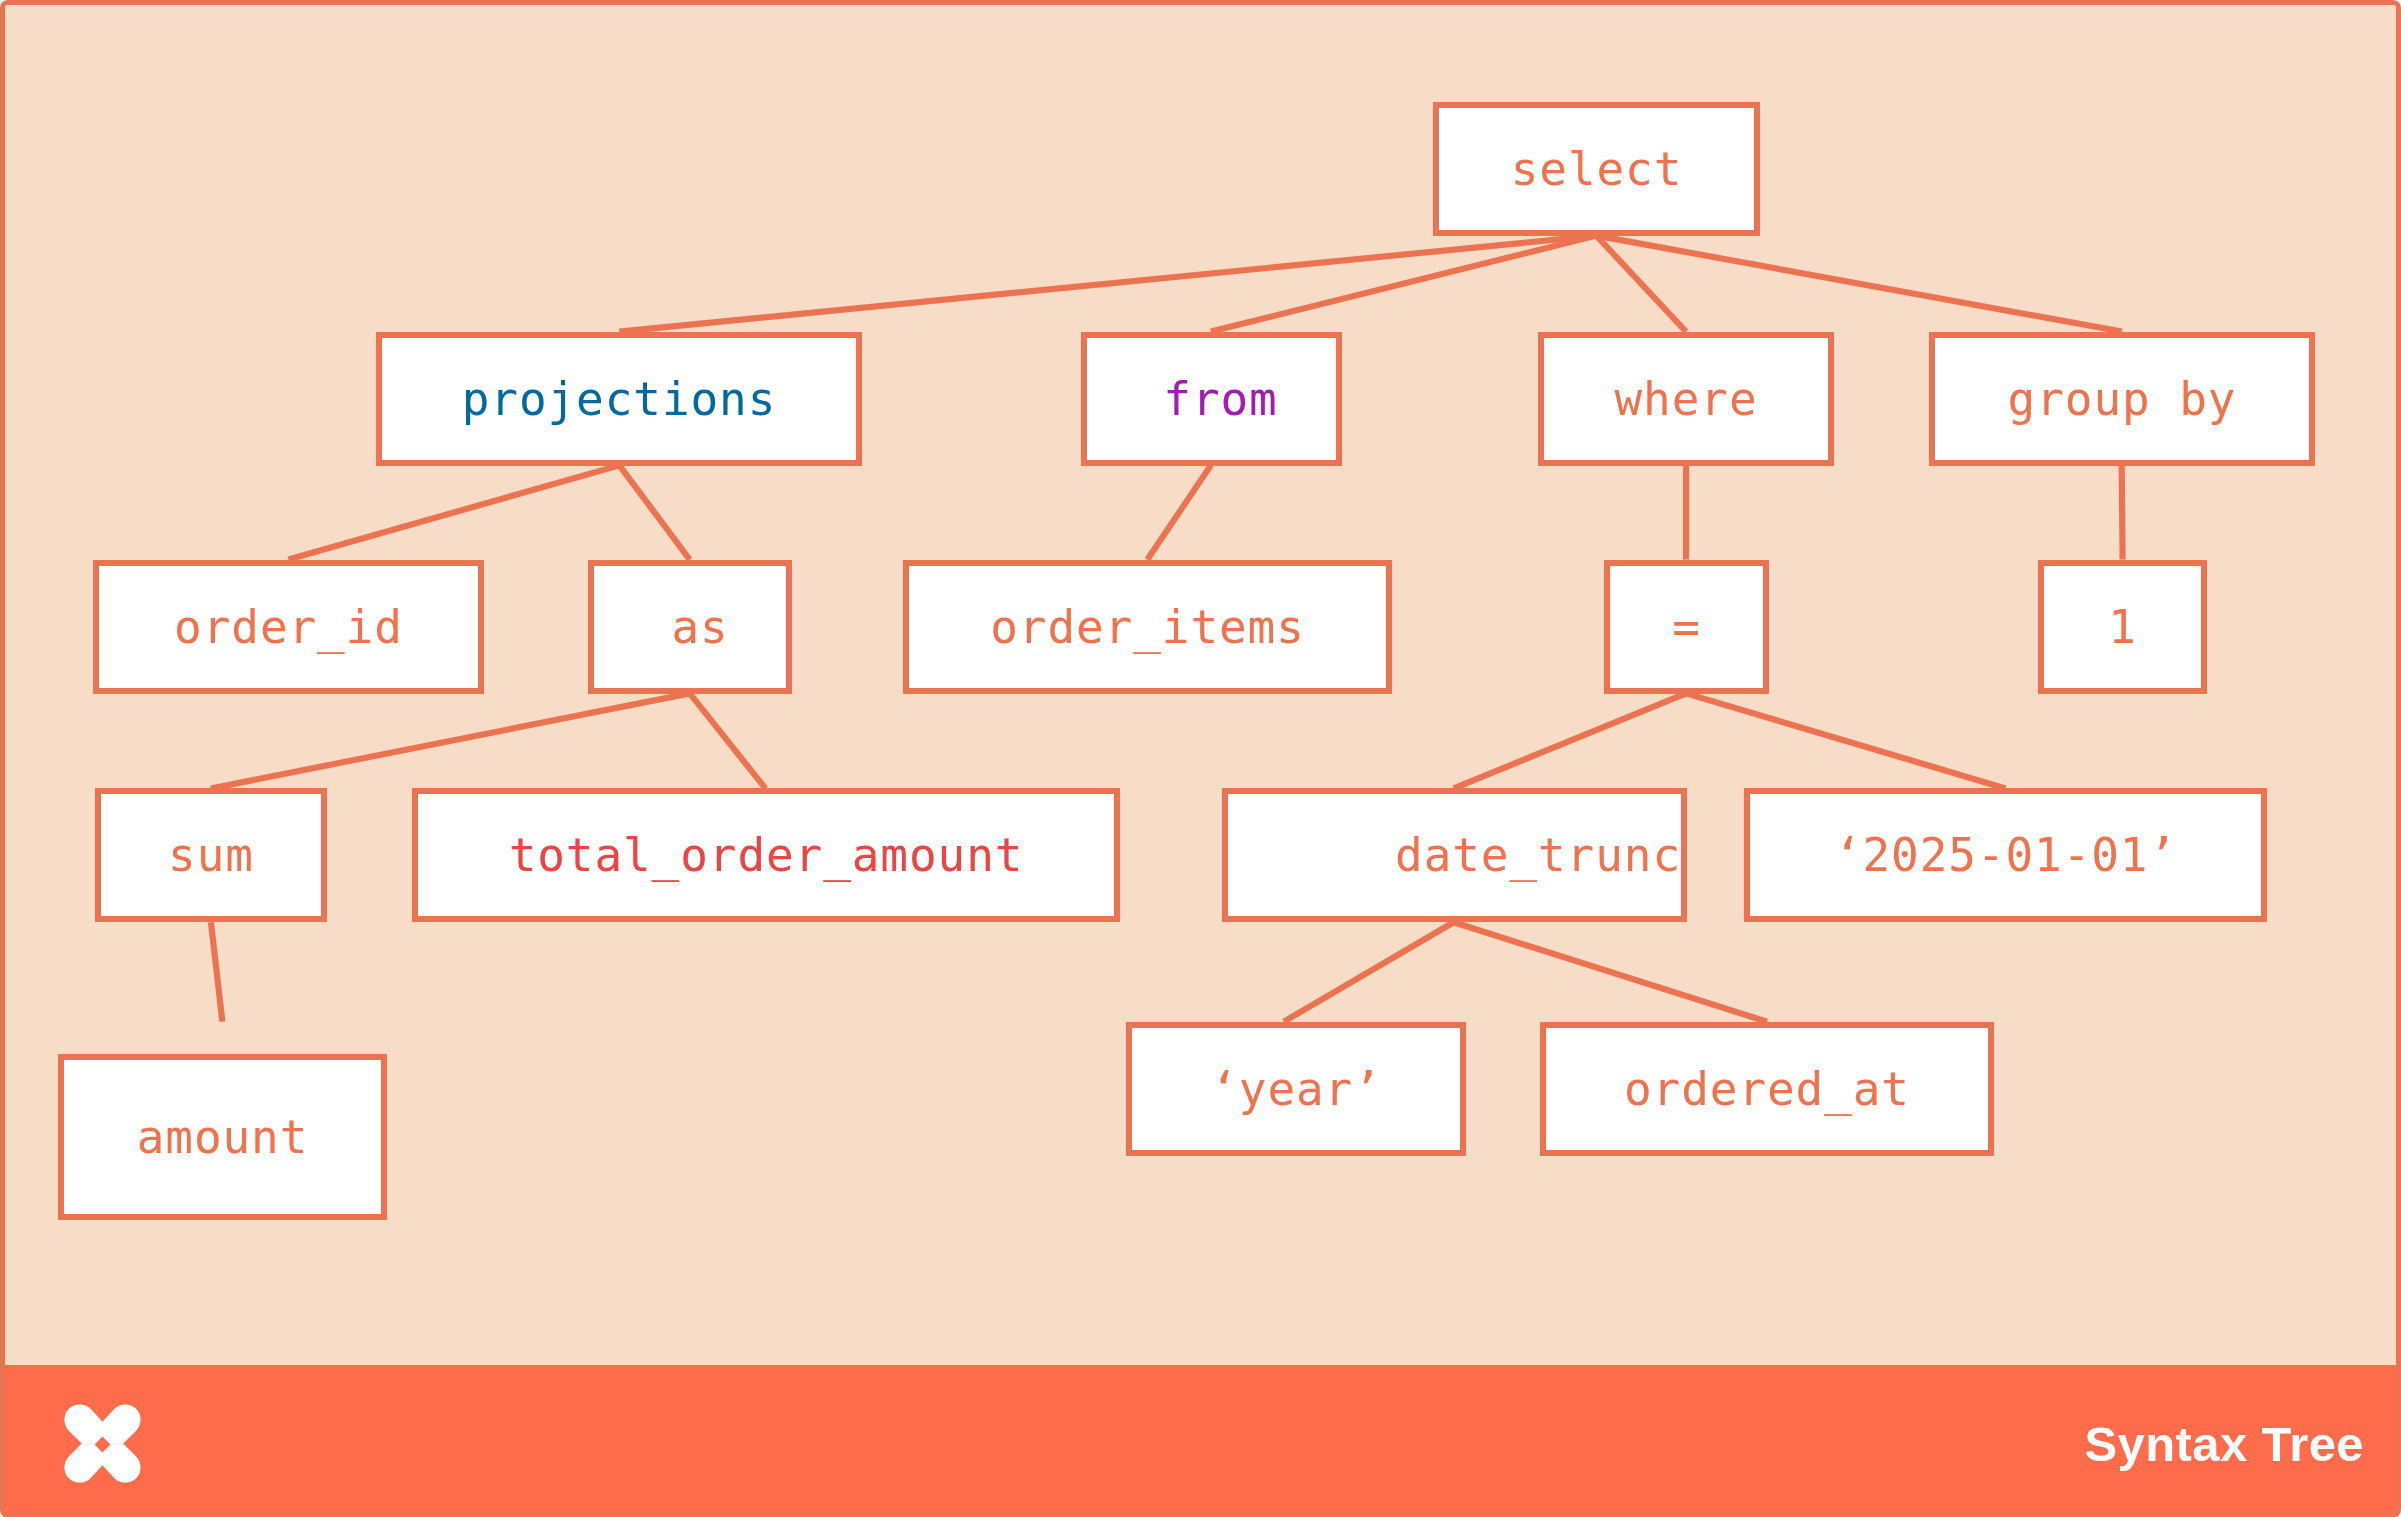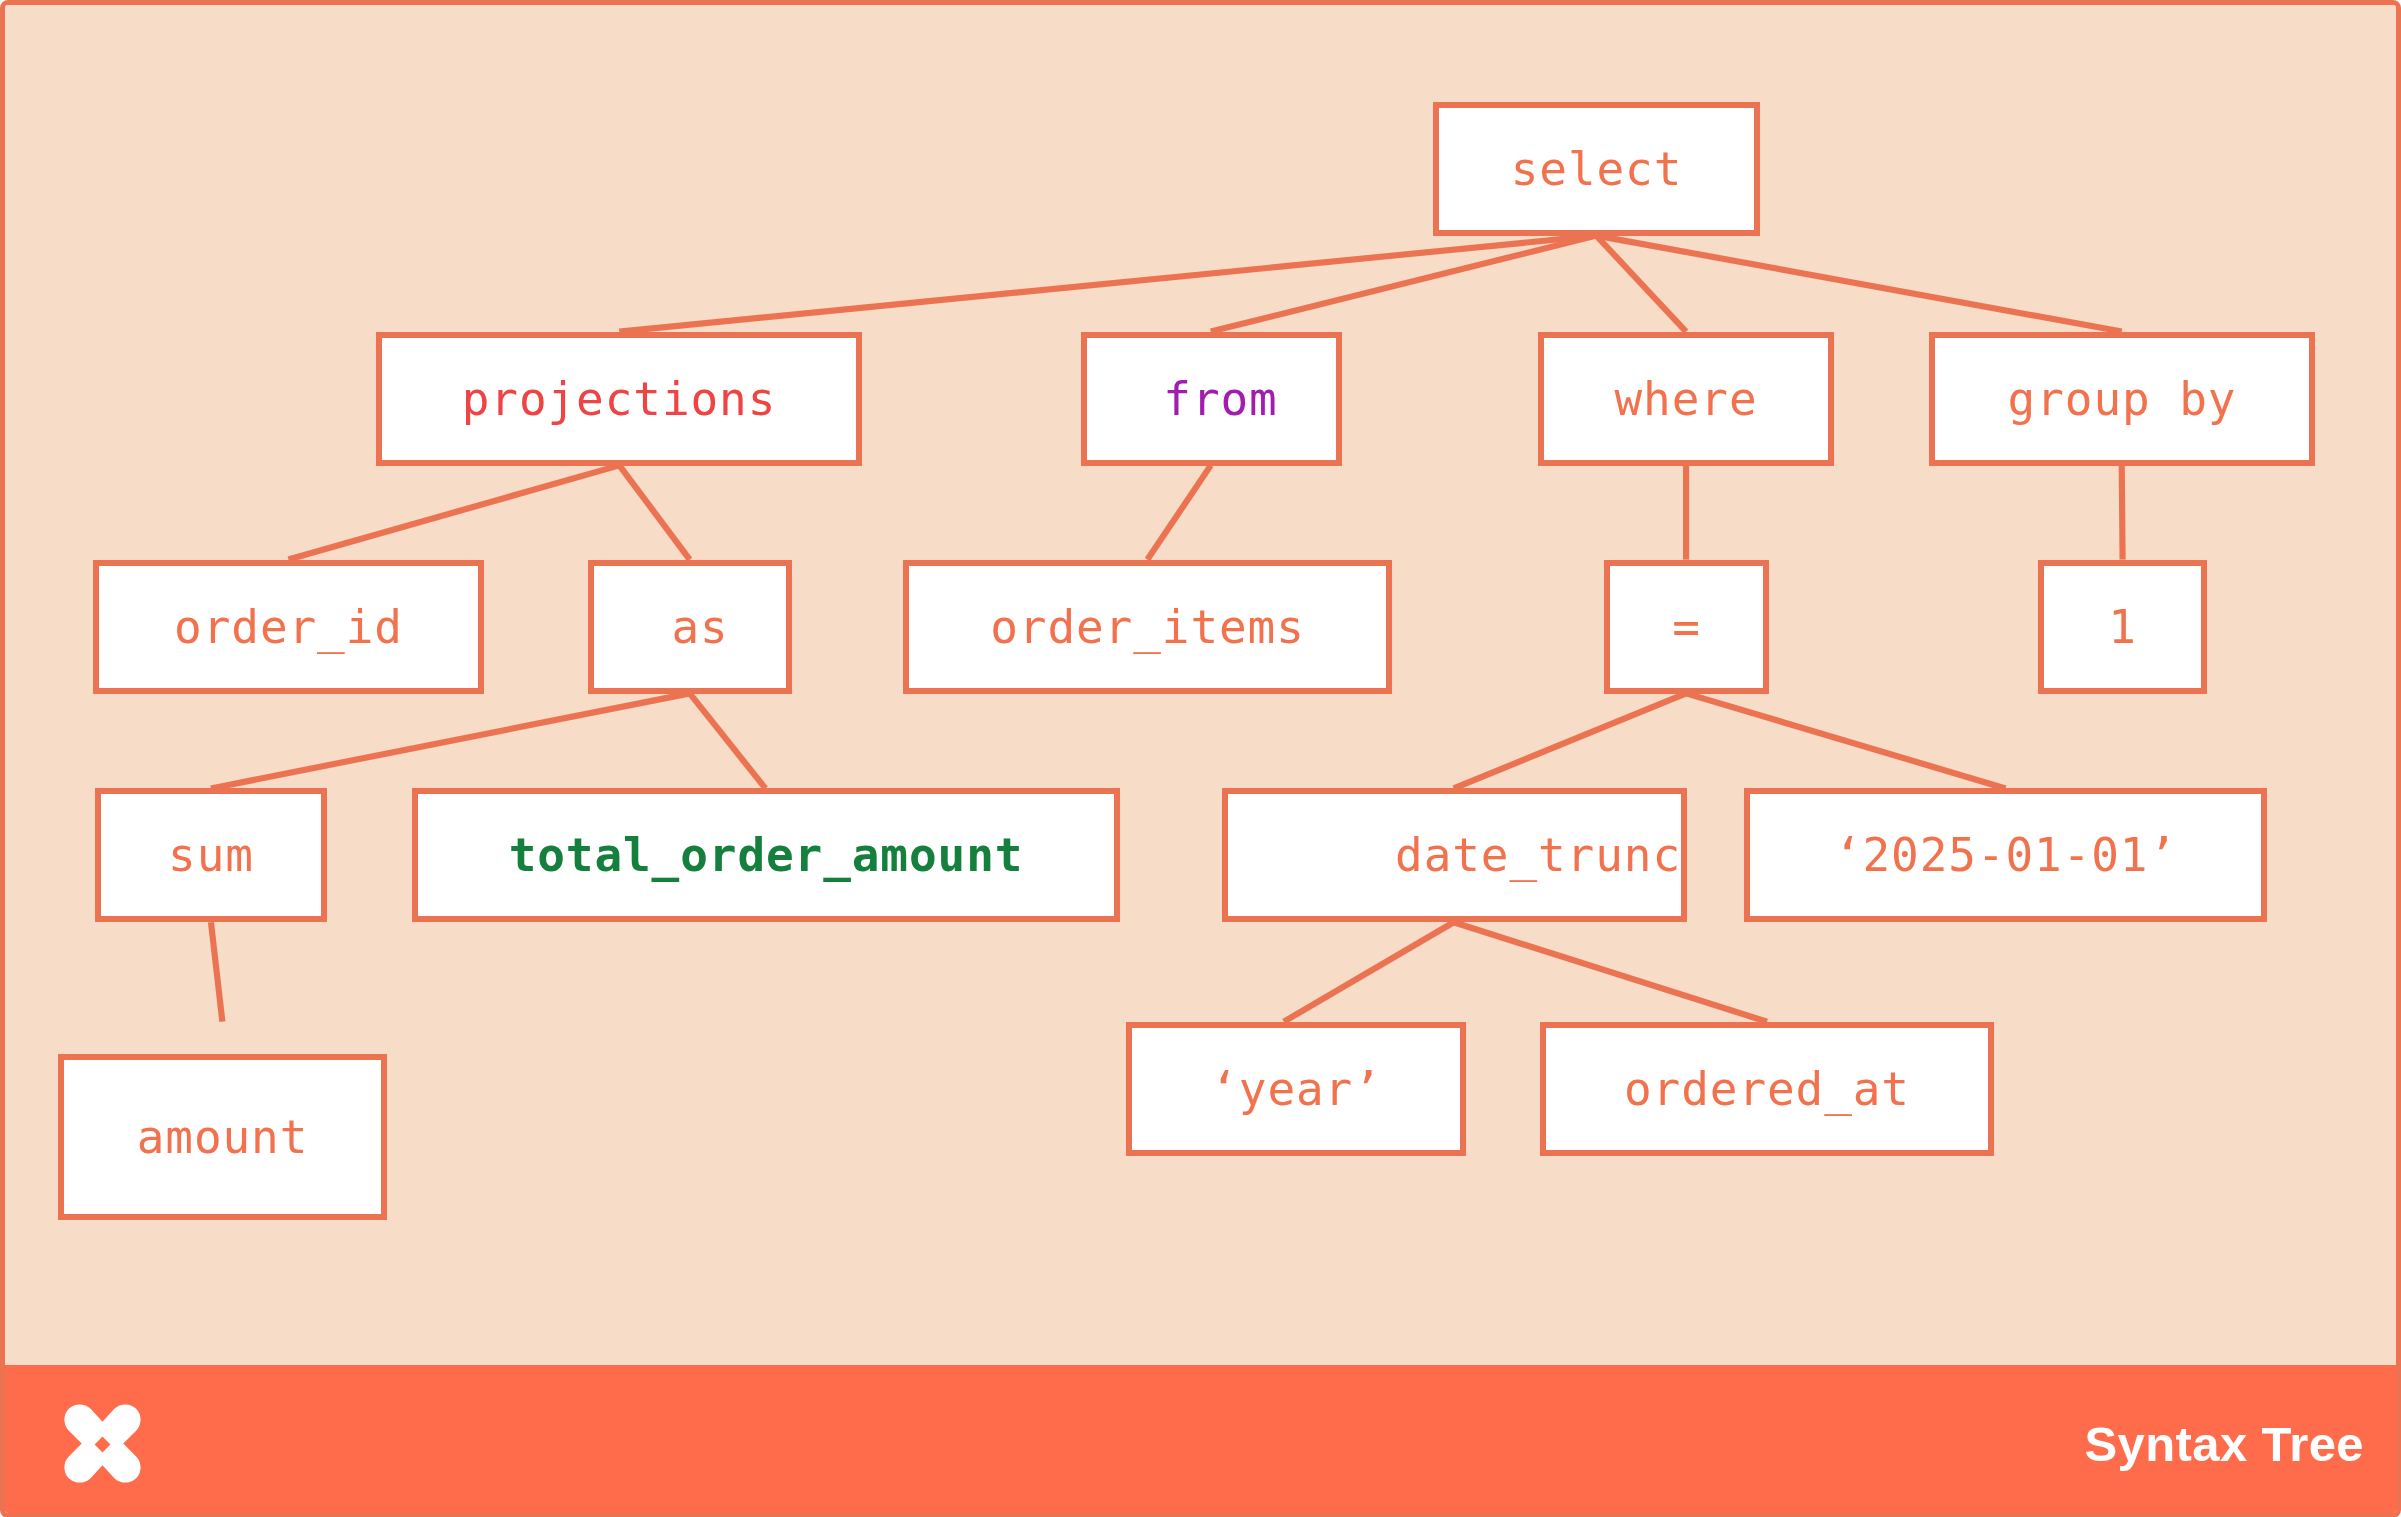--- a/index.html
+++ b/index.html
@@ -108,21 +108,21 @@
           <line x1="1910" y1="782" x2="2273" y2="890" stroke="#EC7351" stroke-width="7" stroke-linecap="butt"></line>
           <line x1="234" y1="1042" x2="247" y2="1155" stroke="#EC7351" stroke-width="7" stroke-linecap="butt"></line>
           <line x1="1646" y1="1042" x2="1453" y2="1155" stroke="#EC7351" stroke-width="7" stroke-linecap="butt"></line>
           <line x1="1646" y1="1042" x2="2002" y2="1155" stroke="#EC7351" stroke-width="7" stroke-linecap="butt"></line>
         </svg>
       <div id="node-layer">
           <div class="node" style="left: 1428px; top: 97px; width: 327px; height: 134px; border-color: rgb(236, 115, 81); background: rgb(255, 255, 255);">
             <span class="node-label" style="color: rgb(242, 114, 78);">select</span>
           </div>
           <div class="node" style="left: 371px; top: 327px; width: 486px; height: 134px; border-color: rgb(236, 115, 81); background: rgb(255, 255, 255);">
-            <span class="node-label" style="color: #ef4444;">projections</span>
+            <span class="node-label" style="color: #0369a1;">projections</span>
           </div>
           <div class="node" style="left: 1076px; top: 327px; width: 261px; height: 134px; border-color: rgb(236, 115, 81); background: rgb(255, 255, 255);">
             <span class="node-label" style="color: #a21caf; margin-left: 18px;">from</span>
           </div>
           <div class="node" style="left: 1533px; top: 327px; width: 296px; height: 134px; border-color: rgb(236, 115, 81); background: rgb(255, 255, 255);">
             <span class="node-label" style="color: rgb(242, 114, 78);">where</span>
           </div>
           <div class="node" style="left: 1924px; top: 327px; width: 386px; height: 134px; border-color: rgb(236, 115, 81); background: rgb(255, 255, 255);">
             <span class="node-label" style="color: rgb(242, 114, 78);">group by</span>
           </div>
@@ -138,21 +138,21 @@
           <div class="node" style="left: 1599px; top: 555px; width: 165px; height: 134px; border-color: rgb(236, 115, 81); background: rgb(255, 255, 255);">
             <span class="node-label" style="color: rgb(242, 114, 78);">=</span>
           </div>
           <div class="node" style="left: 2033px; top: 555px; width: 169px; height: 134px; border-color: rgb(236, 115, 81); background: rgb(255, 255, 255);">
             <span class="node-label" style="color: rgb(242, 114, 78);">1</span>
           </div>
           <div class="node" style="left: 90px; top: 783px; width: 232px; height: 134px; border-color: rgb(236, 115, 81); background: rgb(255, 255, 255);">
             <span class="node-label" style="color: rgb(242, 114, 78);">sum</span>
           </div>
           <div class="node" style="left: 407px; top: 783px; width: 708px; height: 134px; border-color: rgb(236, 115, 81); background: rgb(255, 255, 255);">
-            <span class="node-label" style="color: #15803d; font-weight: bold;">total_order_amount</span>
+            <span class="node-label" style="color: #ef4444;">total_order_amount</span>
           </div>
           <div class="node" style="left: 1217px; top: 783px; width: 465px; height: 134px; border-color: rgb(236, 115, 81); background: rgb(255, 255, 255); justify-content: flex-end;">
             <span class="node-label" style="color: rgb(242, 114, 78);">date_trunc</span>
           </div>
           <div class="node" style="left: 1739px; top: 783px; width: 523px; height: 134px; border-color: rgb(236, 115, 81); background: rgb(255, 255, 255);">
             <span class="node-label" style="color: rgb(242, 114, 78);">‘2025-01-01’</span>
           </div>
           <div class="node" style="left: 53px; top: 1017px; width: 329px; height: 166px; border-color: rgb(236, 115, 81); background: rgb(255, 255, 255); margin-top: 32px;">
             <span class="node-label" style="color: rgb(242, 114, 78);">amount</span>
           </div>

